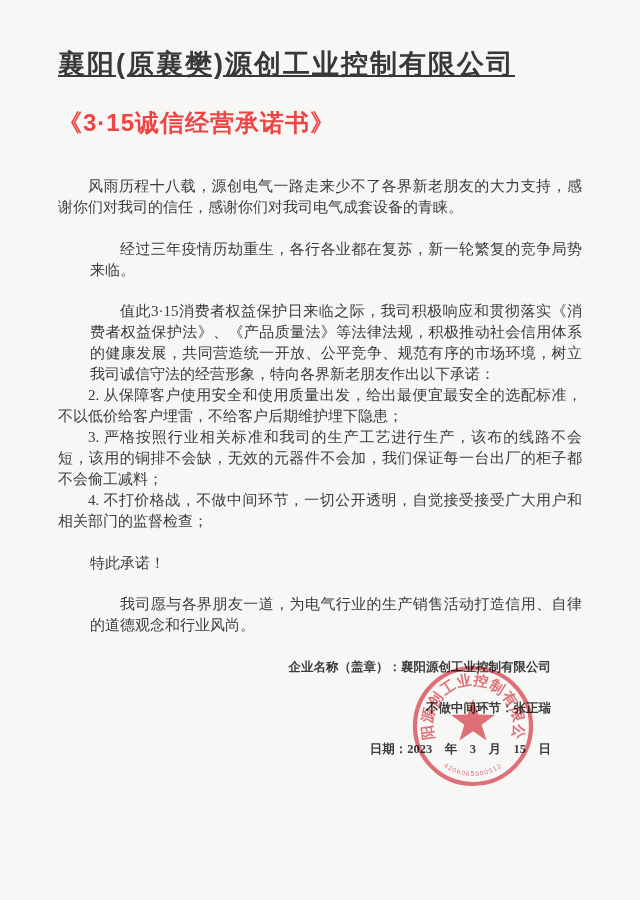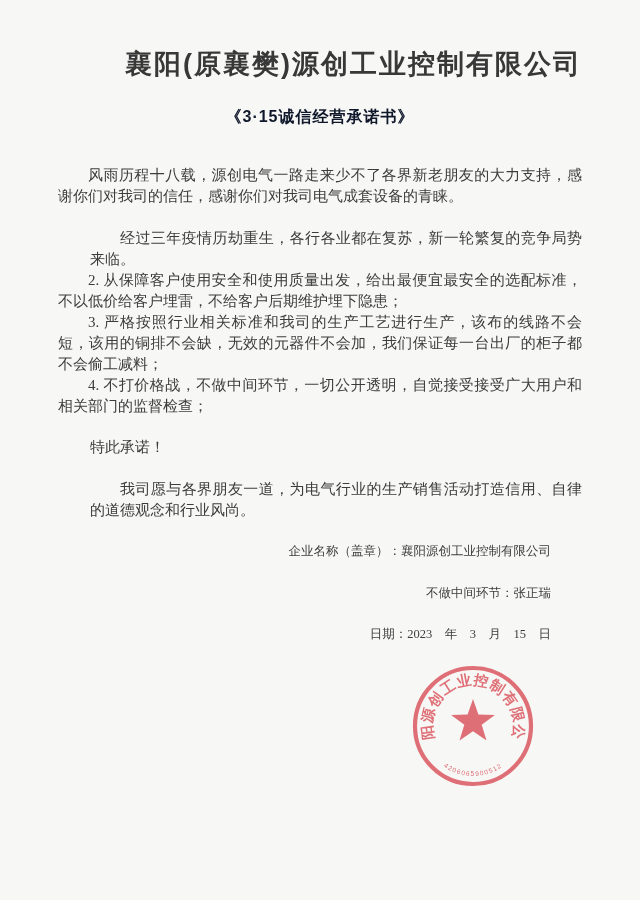--- a/index.html
+++ b/index.html
@@ -3,32 +3,32 @@
 <meta charset="utf-8">
 <style>
   html,body{margin:0;padding:0;background:#f7f7f5;}
   .page{
     position:relative;width:640px;height:900px;box-sizing:border-box;
     background:#f7f7f5;padding:46px 58px 0;color:#3c3c3c;
     font-family:"Liberation Serif",serif;overflow:hidden;
   }
   .doc-title{
     margin:0;font-family:"Liberation Sans",sans-serif;font-size:27px;
-    font-weight:700;text-align:right;letter-spacing:2px;color:#383838;
+    font-weight:700;text-align:left;letter-spacing:2px;color:#383838;text-decoration:underline;
   }
   .doc-subtitle{
-    margin:25px 0 0;font-family:"Liberation Sans",sans-serif;font-size:16px;
-    font-weight:700;text-align:center;letter-spacing:1px;color:#0f172a;
+    margin:25px 0 0;font-family:"Liberation Sans",sans-serif;font-size:24px;
+    font-weight:700;text-align:left;letter-spacing:1px;color:#ef4444;
   }
   .content{margin-top:37px;font-size:15px;line-height:21px;text-align:justify;}
   .content p{margin:0;text-indent:2em;}
   .content p.gap{margin-top:20.6px;margin-left:32px;}
   .content p.noindent{text-indent:0;}
   .sig{font-size:12.5px;line-height:20.6px;text-align:right;padding-right:31px;}
-  .sig p{margin:20.6px 0 0;white-space:pre;}
+  .sig p{margin:20.6px 0 0;white-space:pre;font-weight:bold;}
   .stamp{
     position:absolute;left:403px;top:656px;width:140px;height:140px;
     mix-blend-mode:multiply;opacity:.88;pointer-events:none;
   }
   .stamp .ring-circle{fill:none;stroke:#e4606a;stroke-width:4.2px;}
   .stamp .ring-text{fill:#e4606a;font-family:"Liberation Serif",serif;
     font-size:14.5px;font-weight:600;letter-spacing:1px;}
   .stamp .serial-text{fill:#e4606a;font-family:"Liberation Sans",sans-serif;
     font-size:6.5px;letter-spacing:1.2px;}
   .stamp .star{fill:#e4606a;}
@@ -37,20 +37,21 @@
 <body>
 
 <div class="page">
 
   <h1 class="doc-title">襄阳(原襄樊)源创工业控制有限公司</h1>
   <h2 class="doc-subtitle">《3·15诚信经营承诺书》</h2>
 
   <div class="content">
     <p>风雨历程十八载，源创电气一路走来少不了各界新老朋友的大力支持，感谢你们对我司的信任，感谢你们对我司电气成套设备的青睐。</p>
     <p class="gap">经过三年疫情历劫重生，各行各业都在复苏，新一轮繁复的竞争局势来临。</p>
+    <p class="gap">值此3·15消费者权益保护日来临之际，我司积极响应和贯彻落实《消费者权益保护法》、《产品质量法》等法律法规，积极推动社会信用体系的健康发展，共同营造统一开放、公平竞争、规范有序的市场环境，树立我司诚信守法的经营形象，特向各界新老朋友作出以下承诺：</p>
 
     <p>2. 从保障客户使用安全和使用质量出发，给出最便宜最安全的选配标准，不以低价给客户埋雷，不给客户后期维护埋下隐患；</p>
     <p>3. 严格按照行业相关标准和我司的生产工艺进行生产，该布的线路不会短，该用的铜排不会缺，无效的元器件不会加，我们保证每一台出厂的柜子都不会偷工减料；</p>
     <p>4. 不打价格战，不做中间环节，一切公开透明，自觉接受接受广大用户和相关部门的监督检查；</p>
 
     <p class="gap noindent">特此承诺！</p>
     <p class="gap">我司愿与各界朋友一道，为电气行业的生产销售活动打造信用、自律的道德观念和行业风尚。</p>
   </div>
 
   <div class="sig">

